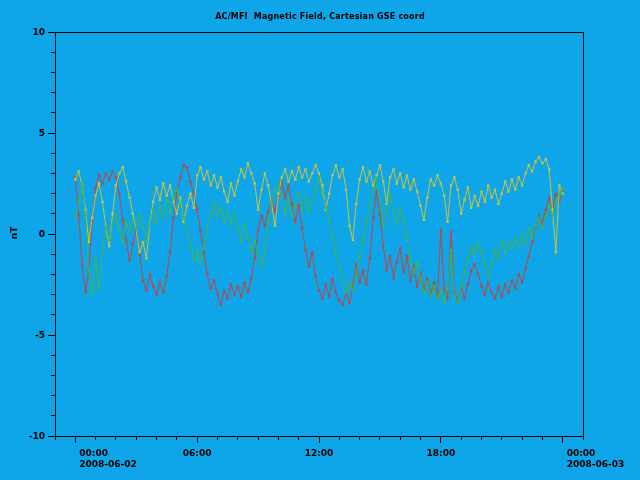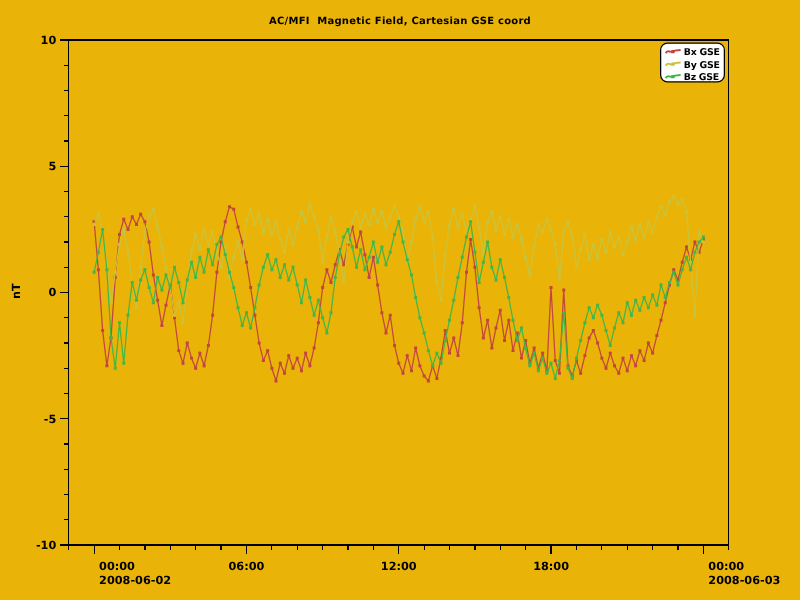--- a/index.html
+++ b/index.html
@@ -1,17 +1,17 @@
 <!DOCTYPE html>
 <html><head>
 <meta charset="utf-8">
 <style>
   html,body{margin:0;padding:0;}
   body{width:640px;height:480px;background:#ffffff;font-family:"DejaVu Sans",sans-serif;}
-  #app{position:relative;width:640px;height:480px;background:#eab308;overflow:hidden;}
+  #app{position:relative;width:640px;height:480px;background:#0ea5e9;overflow:hidden;}
   #plot-title{position:absolute;top:12px;left:0;width:640px;text-align:center;
     font:bold 8px "DejaVu Sans",sans-serif;color:#000;white-space:pre;letter-spacing:0.2px;}
   #plot-svg{position:absolute;left:0;top:0;}
   #plot-svg text{font:bold 9px "DejaVu Sans",sans-serif;fill:#000;}
   #ylabel{position:absolute;left:8px;top:228px;font:bold 9px "DejaVu Sans",sans-serif;color:#000;
     transform:rotate(-90deg);transform-origin:center;}
   #legend{position:absolute;left:528px;top:34px;width:52px;height:32px;background:#fff;
     border:1px solid #000;border-radius:6px;box-sizing:border-box;padding:1px 0 0 3px;}
   .legend-row{display:flex;align-items:center;height:10px;gap:2px;}
   .legend-row span{font:bold 7.5px "DejaVu Sans",sans-serif;color:#000;letter-spacing:-0.2px;white-space:pre;}
@@ -85,36 +85,13 @@
       <line x1="48" y1="32" x2="55" y2="32" stroke="#000" shape-rendering="crispEdges"></line>
       <text x="45" y="35" text-anchor="end">10</text>
       <path d="M75.3,177.4L78.7,215.8L82.1,264.3L85.5,292.6L88.8,270.4L92.2,221.9L95.6,187.5L99,175.4L102.4,183.5L105.8,173.4L109.2,179.5L112.5,171.4L115.9,177.4L119.3,193.6L122.7,219.9L126.1,240.1L129.5,260.3L132.8,244.1L136.2,227.9L139.6,254.2L143,280.5L146.4,290.6L149.8,274.4L153.2,286.5L156.5,294.6L159.9,282.5L163.3,292.6L166.7,276.4L170.1,252.2L173.5,217.8L176.8,193.6L180.2,177.4L183.6,165.3L187,167.3L190.4,181.5L193.8,193.6L197.2,209.8L200.5,230L203.9,252.2L207.3,274.4L210.7,288.5L214.1,280.5L217.5,294.6L220.8,304.7L224.2,290.6L227.6,298.6L231,284.5L234.4,294.6L237.8,286.5L241.2,296.6L244.5,282.5L247.9,292.6L251.3,278.4L254.7,258.2L258.1,230L261.5,215.8L264.8,225.9L268.2,211.8L271.6,199.7L275,211.8L278.4,195.6L281.8,181.5L285.2,197.6L288.5,185.5L291.9,203.7L295.3,221.9L298.7,205.7L302.1,227.9L305.5,250.2L308.8,266.3L312.2,252.2L315.6,276.4L319,290.6L322.4,298.6L325.8,284.5L329.2,296.6L332.5,278.4L335.9,292.6L339.3,300.7L342.7,304.7L346.1,292.6L349.5,302.7L352.8,286.5L356.2,264.3L359.6,282.5L363,270.4L366.4,284.5L369.8,258.2L373.2,217.8L376.5,191.6L379.9,213.8L383.3,246.1L386.7,270.4L390.1,256.2L393.5,278.4L396.8,262.3L400.2,248.1L403.6,272.4L407,256.2L410.4,280.5L413.8,266.3L417.2,286.5L420.5,272.4L423.9,290.6L427.3,278.4L430.7,294.6L434.1,282.5L437.5,296.6L440.8,230L444.2,288.5L447.6,298.6L451,232L454.4,292.6L457.8,300.7L461.2,288.5L464.5,298.6L467.9,284.5L471.3,270.4L474.7,264.3L478.1,274.4L481.5,286.5L484.8,294.6L488.2,282.5L491.6,292.6L495,298.6L498.4,286.5L501.8,296.6L505.2,284.5L508.5,292.6L511.9,280.5L515.3,288.5L518.7,274.4L522.1,282.5L525.5,268.3L528.8,256.2L532.2,242.1L535.6,227.9L539,215.8L542.4,223.9L545.8,209.8L549.2,197.6L552.5,207.7L555.9,193.6L559.3,201.7L562.7,191.6" fill="none" stroke="#c2453f" stroke-width="1"></path>
       <path d="M74.1,176.20000000000002h2.4v2.4h-2.4zM77.5,214.60000000000002h2.4v2.4h-2.4zM80.89999999999999,263.1h2.4v2.4h-2.4zM84.3,291.40000000000003h2.4v2.4h-2.4zM87.6,269.2h2.4v2.4h-2.4zM91,220.70000000000002h2.4v2.4h-2.4zM94.39999999999999,186.3h2.4v2.4h-2.4zM97.8,174.20000000000002h2.4v2.4h-2.4zM101.2,182.3h2.4v2.4h-2.4zM104.6,172.20000000000002h2.4v2.4h-2.4zM108,178.3h2.4v2.4h-2.4zM111.3,170.20000000000002h2.4v2.4h-2.4zM114.7,176.20000000000002h2.4v2.4h-2.4zM118.1,192.4h2.4v2.4h-2.4zM121.5,218.70000000000002h2.4v2.4h-2.4zM124.89999999999999,238.9h2.4v2.4h-2.4zM128.3,259.1h2.4v2.4h-2.4zM131.60000000000002,242.9h2.4v2.4h-2.4zM135,226.70000000000002h2.4v2.4h-2.4zM138.4,253h2.4v2.4h-2.4zM141.8,279.3h2.4v2.4h-2.4zM145.20000000000002,289.40000000000003h2.4v2.4h-2.4zM148.60000000000002,273.2h2.4v2.4h-2.4zM152,285.3h2.4v2.4h-2.4zM155.3,293.40000000000003h2.4v2.4h-2.4zM158.70000000000002,281.3h2.4v2.4h-2.4zM162.10000000000002,291.40000000000003h2.4v2.4h-2.4zM165.5,275.2h2.4v2.4h-2.4zM168.9,251h2.4v2.4h-2.4zM172.3,216.60000000000002h2.4v2.4h-2.4zM175.60000000000002,192.4h2.4v2.4h-2.4zM179,176.20000000000002h2.4v2.4h-2.4zM182.4,164.10000000000002h2.4v2.4h-2.4zM185.8,166.10000000000002h2.4v2.4h-2.4zM189.20000000000002,180.3h2.4v2.4h-2.4zM192.60000000000002,192.4h2.4v2.4h-2.4zM196,208.60000000000002h2.4v2.4h-2.4zM199.3,228.8h2.4v2.4h-2.4zM202.70000000000002,251h2.4v2.4h-2.4zM206.10000000000002,273.2h2.4v2.4h-2.4zM209.5,287.3h2.4v2.4h-2.4zM212.9,279.3h2.4v2.4h-2.4zM216.3,293.40000000000003h2.4v2.4h-2.4zM219.60000000000002,303.5h2.4v2.4h-2.4zM223,289.40000000000003h2.4v2.4h-2.4zM226.4,297.40000000000003h2.4v2.4h-2.4zM229.8,283.3h2.4v2.4h-2.4zM233.20000000000002,293.40000000000003h2.4v2.4h-2.4zM236.60000000000002,285.3h2.4v2.4h-2.4zM240,295.40000000000003h2.4v2.4h-2.4zM243.3,281.3h2.4v2.4h-2.4zM246.70000000000002,291.40000000000003h2.4v2.4h-2.4zM250.10000000000002,277.2h2.4v2.4h-2.4zM253.5,257h2.4v2.4h-2.4zM256.90000000000003,228.8h2.4v2.4h-2.4zM260.3,214.60000000000002h2.4v2.4h-2.4zM263.6,224.70000000000002h2.4v2.4h-2.4zM267,210.60000000000002h2.4v2.4h-2.4zM270.40000000000003,198.5h2.4v2.4h-2.4zM273.8,210.60000000000002h2.4v2.4h-2.4zM277.2,194.4h2.4v2.4h-2.4zM280.6,180.3h2.4v2.4h-2.4zM284,196.4h2.4v2.4h-2.4zM287.3,184.3h2.4v2.4h-2.4zM290.7,202.5h2.4v2.4h-2.4zM294.1,220.70000000000002h2.4v2.4h-2.4zM297.5,204.5h2.4v2.4h-2.4zM300.90000000000003,226.70000000000002h2.4v2.4h-2.4zM304.3,249h2.4v2.4h-2.4zM307.6,265.1h2.4v2.4h-2.4zM311,251h2.4v2.4h-2.4zM314.40000000000003,275.2h2.4v2.4h-2.4zM317.8,289.40000000000003h2.4v2.4h-2.4zM321.2,297.40000000000003h2.4v2.4h-2.4zM324.6,283.3h2.4v2.4h-2.4zM328,295.40000000000003h2.4v2.4h-2.4zM331.3,277.2h2.4v2.4h-2.4zM334.7,291.40000000000003h2.4v2.4h-2.4zM338.1,299.5h2.4v2.4h-2.4zM341.5,303.5h2.4v2.4h-2.4zM344.90000000000003,291.40000000000003h2.4v2.4h-2.4zM348.3,301.5h2.4v2.4h-2.4zM351.6,285.3h2.4v2.4h-2.4zM355,263.1h2.4v2.4h-2.4zM358.40000000000003,281.3h2.4v2.4h-2.4zM361.8,269.2h2.4v2.4h-2.4zM365.2,283.3h2.4v2.4h-2.4zM368.6,257h2.4v2.4h-2.4zM372,216.60000000000002h2.4v2.4h-2.4zM375.3,190.4h2.4v2.4h-2.4zM378.7,212.60000000000002h2.4v2.4h-2.4zM382.1,244.9h2.4v2.4h-2.4zM385.5,269.2h2.4v2.4h-2.4zM388.90000000000003,255h2.4v2.4h-2.4zM392.3,277.2h2.4v2.4h-2.4zM395.6,261.1h2.4v2.4h-2.4zM399,246.9h2.4v2.4h-2.4zM402.40000000000003,271.2h2.4v2.4h-2.4zM405.8,255h2.4v2.4h-2.4zM409.2,279.3h2.4v2.4h-2.4zM412.6,265.1h2.4v2.4h-2.4zM416,285.3h2.4v2.4h-2.4zM419.3,271.2h2.4v2.4h-2.4zM422.7,289.40000000000003h2.4v2.4h-2.4zM426.1,277.2h2.4v2.4h-2.4zM429.5,293.40000000000003h2.4v2.4h-2.4zM432.90000000000003,281.3h2.4v2.4h-2.4zM436.3,295.40000000000003h2.4v2.4h-2.4zM439.6,228.8h2.4v2.4h-2.4zM443,287.3h2.4v2.4h-2.4zM446.40000000000003,297.40000000000003h2.4v2.4h-2.4zM449.8,230.8h2.4v2.4h-2.4zM453.2,291.40000000000003h2.4v2.4h-2.4zM456.6,299.5h2.4v2.4h-2.4zM460,287.3h2.4v2.4h-2.4zM463.3,297.40000000000003h2.4v2.4h-2.4zM466.7,283.3h2.4v2.4h-2.4zM470.1,269.2h2.4v2.4h-2.4zM473.5,263.1h2.4v2.4h-2.4zM476.90000000000003,273.2h2.4v2.4h-2.4zM480.3,285.3h2.4v2.4h-2.4zM483.6,293.40000000000003h2.4v2.4h-2.4zM487,281.3h2.4v2.4h-2.4zM490.40000000000003,291.40000000000003h2.4v2.4h-2.4zM493.8,297.40000000000003h2.4v2.4h-2.4zM497.2,285.3h2.4v2.4h-2.4zM500.6,295.40000000000003h2.4v2.4h-2.4zM504,283.3h2.4v2.4h-2.4zM507.3,291.40000000000003h2.4v2.4h-2.4zM510.7,279.3h2.4v2.4h-2.4zM514.0999999999999,287.3h2.4v2.4h-2.4zM517.5,273.2h2.4v2.4h-2.4zM520.9,281.3h2.4v2.4h-2.4zM524.3,267.1h2.4v2.4h-2.4zM527.5999999999999,255h2.4v2.4h-2.4zM531,240.9h2.4v2.4h-2.4zM534.4,226.70000000000002h2.4v2.4h-2.4zM537.8,214.60000000000002h2.4v2.4h-2.4zM541.1999999999999,222.70000000000002h2.4v2.4h-2.4zM544.5999999999999,208.60000000000002h2.4v2.4h-2.4zM548,196.4h2.4v2.4h-2.4zM551.3,206.5h2.4v2.4h-2.4zM554.6999999999999,192.4h2.4v2.4h-2.4zM558.0999999999999,200.5h2.4v2.4h-2.4zM561.5,190.4h2.4v2.4h-2.4z" fill="#c2453f" stroke="none"></path>
       <path d="M75.3,179.5L78.7,171.4L82.1,185.5L85.5,209.8L88.8,242.1L92.2,217.8L95.6,195.6L99,183.5L102.4,201.7L105.8,225.9L109.2,246.1L112.5,213.8L115.9,185.5L119.3,173.4L122.7,167.3L126.1,181.5L129.5,197.6L132.8,213.8L136.2,230L139.6,252.2L143,242.1L146.4,258.2L149.8,223.9L153.2,201.7L156.5,187.5L159.9,199.7L163.3,183.5L166.7,195.6L170.1,185.5L173.5,201.7L176.8,213.8L180.2,197.6L183.6,221.9L187,205.7L190.4,193.6L193.8,207.7L197.2,175.4L200.5,167.3L203.9,179.5L207.3,171.4L210.7,185.5L214.1,175.4L217.5,187.5L220.8,177.4L224.2,191.6L227.6,201.7L231,183.5L234.4,195.6L237.8,181.5L241.2,169.4L244.5,177.4L247.9,163.3L251.3,173.4L254.7,183.5L258.1,209.8L261.5,189.6L264.8,173.4L268.2,185.5L271.6,203.7L275,225.9L278.4,193.6L281.8,177.4L285.2,169.4L288.5,181.5L291.9,171.4L295.3,179.5L298.7,167.3L302.1,177.4L305.5,169.4L308.8,181.5L312.2,173.4L315.6,165.3L319,173.4L322.4,185.5L325.8,209.8L329.2,193.6L332.5,175.4L335.9,165.3L339.3,177.4L342.7,169.4L346.1,189.6L349.5,225.9L352.8,240.1L356.2,203.7L359.6,179.5L363,167.3L366.4,181.5L369.8,171.4L373.2,185.5L376.5,175.4L379.9,165.3L383.3,181.5L386.7,203.7L390.1,177.4L393.5,169.4L396.8,183.5L400.2,173.4L403.6,187.5L407,175.4L410.4,189.6L413.8,179.5L417.2,191.6L420.5,205.7L423.9,219.9L427.3,197.6L430.7,179.5L434.1,185.5L437.5,175.4L440.8,183.5L444.2,195.6L447.6,221.9L451,185.5L454.4,177.4L457.8,189.6L461.2,213.8L464.5,199.7L467.9,187.5L471.3,207.7L474.7,195.6L478.1,205.7L481.5,191.6L484.8,201.7L488.2,185.5L491.6,197.6L495,189.6L498.4,203.7L501.8,193.6L505.2,181.5L508.5,191.6L511.9,179.5L515.3,189.6L518.7,177.4L522.1,185.5L525.5,173.4L528.8,165.3L532.2,171.4L535.6,161.3L539,157.2L542.4,163.3L545.8,159.3L549.2,169.4L552.5,209.8L555.9,252.2L559.3,185.5L562.7,193.6" fill="none" stroke="#c9c33c" stroke-width="1"></path>
       <path d="M74.1,178.3h2.4v2.4h-2.4zM77.5,170.20000000000002h2.4v2.4h-2.4zM80.89999999999999,184.3h2.4v2.4h-2.4zM84.3,208.60000000000002h2.4v2.4h-2.4zM87.6,240.9h2.4v2.4h-2.4zM91,216.60000000000002h2.4v2.4h-2.4zM94.39999999999999,194.4h2.4v2.4h-2.4zM97.8,182.3h2.4v2.4h-2.4zM101.2,200.5h2.4v2.4h-2.4zM104.6,224.70000000000002h2.4v2.4h-2.4zM108,244.9h2.4v2.4h-2.4zM111.3,212.60000000000002h2.4v2.4h-2.4zM114.7,184.3h2.4v2.4h-2.4zM118.1,172.20000000000002h2.4v2.4h-2.4zM121.5,166.10000000000002h2.4v2.4h-2.4zM124.89999999999999,180.3h2.4v2.4h-2.4zM128.3,196.4h2.4v2.4h-2.4zM131.60000000000002,212.60000000000002h2.4v2.4h-2.4zM135,228.8h2.4v2.4h-2.4zM138.4,251h2.4v2.4h-2.4zM141.8,240.9h2.4v2.4h-2.4zM145.20000000000002,257h2.4v2.4h-2.4zM148.60000000000002,222.70000000000002h2.4v2.4h-2.4zM152,200.5h2.4v2.4h-2.4zM155.3,186.3h2.4v2.4h-2.4zM158.70000000000002,198.5h2.4v2.4h-2.4zM162.10000000000002,182.3h2.4v2.4h-2.4zM165.5,194.4h2.4v2.4h-2.4zM168.9,184.3h2.4v2.4h-2.4zM172.3,200.5h2.4v2.4h-2.4zM175.60000000000002,212.60000000000002h2.4v2.4h-2.4zM179,196.4h2.4v2.4h-2.4zM182.4,220.70000000000002h2.4v2.4h-2.4zM185.8,204.5h2.4v2.4h-2.4zM189.20000000000002,192.4h2.4v2.4h-2.4zM192.60000000000002,206.5h2.4v2.4h-2.4zM196,174.20000000000002h2.4v2.4h-2.4zM199.3,166.10000000000002h2.4v2.4h-2.4zM202.70000000000002,178.3h2.4v2.4h-2.4zM206.10000000000002,170.20000000000002h2.4v2.4h-2.4zM209.5,184.3h2.4v2.4h-2.4zM212.9,174.20000000000002h2.4v2.4h-2.4zM216.3,186.3h2.4v2.4h-2.4zM219.60000000000002,176.20000000000002h2.4v2.4h-2.4zM223,190.4h2.4v2.4h-2.4zM226.4,200.5h2.4v2.4h-2.4zM229.8,182.3h2.4v2.4h-2.4zM233.20000000000002,194.4h2.4v2.4h-2.4zM236.60000000000002,180.3h2.4v2.4h-2.4zM240,168.20000000000002h2.4v2.4h-2.4zM243.3,176.20000000000002h2.4v2.4h-2.4zM246.70000000000002,162.10000000000002h2.4v2.4h-2.4zM250.10000000000002,172.20000000000002h2.4v2.4h-2.4zM253.5,182.3h2.4v2.4h-2.4zM256.90000000000003,208.60000000000002h2.4v2.4h-2.4zM260.3,188.4h2.4v2.4h-2.4zM263.6,172.20000000000002h2.4v2.4h-2.4zM267,184.3h2.4v2.4h-2.4zM270.40000000000003,202.5h2.4v2.4h-2.4zM273.8,224.70000000000002h2.4v2.4h-2.4zM277.2,192.4h2.4v2.4h-2.4zM280.6,176.20000000000002h2.4v2.4h-2.4zM284,168.20000000000002h2.4v2.4h-2.4zM287.3,180.3h2.4v2.4h-2.4zM290.7,170.20000000000002h2.4v2.4h-2.4zM294.1,178.3h2.4v2.4h-2.4zM297.5,166.10000000000002h2.4v2.4h-2.4zM300.90000000000003,176.20000000000002h2.4v2.4h-2.4zM304.3,168.20000000000002h2.4v2.4h-2.4zM307.6,180.3h2.4v2.4h-2.4zM311,172.20000000000002h2.4v2.4h-2.4zM314.40000000000003,164.10000000000002h2.4v2.4h-2.4zM317.8,172.20000000000002h2.4v2.4h-2.4zM321.2,184.3h2.4v2.4h-2.4zM324.6,208.60000000000002h2.4v2.4h-2.4zM328,192.4h2.4v2.4h-2.4zM331.3,174.20000000000002h2.4v2.4h-2.4zM334.7,164.10000000000002h2.4v2.4h-2.4zM338.1,176.20000000000002h2.4v2.4h-2.4zM341.5,168.20000000000002h2.4v2.4h-2.4zM344.90000000000003,188.4h2.4v2.4h-2.4zM348.3,224.70000000000002h2.4v2.4h-2.4zM351.6,238.9h2.4v2.4h-2.4zM355,202.5h2.4v2.4h-2.4zM358.40000000000003,178.3h2.4v2.4h-2.4zM361.8,166.10000000000002h2.4v2.4h-2.4zM365.2,180.3h2.4v2.4h-2.4zM368.6,170.20000000000002h2.4v2.4h-2.4zM372,184.3h2.4v2.4h-2.4zM375.3,174.20000000000002h2.4v2.4h-2.4zM378.7,164.10000000000002h2.4v2.4h-2.4zM382.1,180.3h2.4v2.4h-2.4zM385.5,202.5h2.4v2.4h-2.4zM388.90000000000003,176.20000000000002h2.4v2.4h-2.4zM392.3,168.20000000000002h2.4v2.4h-2.4zM395.6,182.3h2.4v2.4h-2.4zM399,172.20000000000002h2.4v2.4h-2.4zM402.40000000000003,186.3h2.4v2.4h-2.4zM405.8,174.20000000000002h2.4v2.4h-2.4zM409.2,188.4h2.4v2.4h-2.4zM412.6,178.3h2.4v2.4h-2.4zM416,190.4h2.4v2.4h-2.4zM419.3,204.5h2.4v2.4h-2.4zM422.7,218.70000000000002h2.4v2.4h-2.4zM426.1,196.4h2.4v2.4h-2.4zM429.5,178.3h2.4v2.4h-2.4zM432.90000000000003,184.3h2.4v2.4h-2.4zM436.3,174.20000000000002h2.4v2.4h-2.4zM439.6,182.3h2.4v2.4h-2.4zM443,194.4h2.4v2.4h-2.4zM446.40000000000003,220.70000000000002h2.4v2.4h-2.4zM449.8,184.3h2.4v2.4h-2.4zM453.2,176.20000000000002h2.4v2.4h-2.4zM456.6,188.4h2.4v2.4h-2.4zM460,212.60000000000002h2.4v2.4h-2.4zM463.3,198.5h2.4v2.4h-2.4zM466.7,186.3h2.4v2.4h-2.4zM470.1,206.5h2.4v2.4h-2.4zM473.5,194.4h2.4v2.4h-2.4zM476.90000000000003,204.5h2.4v2.4h-2.4zM480.3,190.4h2.4v2.4h-2.4zM483.6,200.5h2.4v2.4h-2.4zM487,184.3h2.4v2.4h-2.4zM490.40000000000003,196.4h2.4v2.4h-2.4zM493.8,188.4h2.4v2.4h-2.4zM497.2,202.5h2.4v2.4h-2.4zM500.6,192.4h2.4v2.4h-2.4zM504,180.3h2.4v2.4h-2.4zM507.3,190.4h2.4v2.4h-2.4zM510.7,178.3h2.4v2.4h-2.4zM514.0999999999999,188.4h2.4v2.4h-2.4zM517.5,176.20000000000002h2.4v2.4h-2.4zM520.9,184.3h2.4v2.4h-2.4zM524.3,172.20000000000002h2.4v2.4h-2.4zM527.5999999999999,164.10000000000002h2.4v2.4h-2.4zM531,170.20000000000002h2.4v2.4h-2.4zM534.4,160.10000000000002h2.4v2.4h-2.4zM537.8,156h2.4v2.4h-2.4zM541.1999999999999,162.10000000000002h2.4v2.4h-2.4zM544.5999999999999,158.10000000000002h2.4v2.4h-2.4zM548,168.20000000000002h2.4v2.4h-2.4zM551.3,208.60000000000002h2.4v2.4h-2.4zM554.6999999999999,251h2.4v2.4h-2.4zM558.0999999999999,184.3h2.4v2.4h-2.4zM561.5,192.4h2.4v2.4h-2.4z" fill="#c9c33c" stroke="none"></path>
       <path d="M75.3,217.8L78.7,201.7L82.1,183.5L85.5,215.8L88.8,270.4L92.2,294.6L95.6,258.2L99,290.6L102.4,252.2L105.8,225.9L109.2,240.1L112.5,223.9L115.9,215.8L119.3,230L122.7,242.1L126.1,221.9L129.5,232L132.8,219.9L136.2,230L139.6,213.8L143,225.9L146.4,242.1L149.8,223.9L153.2,209.8L156.5,221.9L159.9,205.7L163.3,217.8L166.7,199.7L170.1,211.8L173.5,195.6L176.8,189.6L180.2,203.7L183.6,217.8L187,230L190.4,246.1L193.8,260.3L197.2,250.2L200.5,262.3L203.9,246.1L207.3,227.9L210.7,213.8L214.1,203.7L217.5,215.8L220.8,207.7L224.2,221.9L227.6,211.8L231,223.9L234.4,213.8L237.8,227.9L241.2,242.1L244.5,223.9L247.9,238L251.3,252.2L254.7,240.1L258.1,254.2L261.5,266.3L264.8,250.2L268.2,221.9L271.6,203.7L275,189.6L278.4,183.5L281.8,197.6L285.2,213.8L288.5,199.7L291.9,215.8L295.3,205.7L298.7,193.6L302.1,209.8L305.5,197.6L308.8,211.8L312.2,201.7L315.6,187.5L319,177.4L322.4,193.6L325.8,207.7L329.2,219.9L332.5,238L335.9,254.2L339.3,266.3L342.7,280.5L346.1,292.6L349.5,282.5L352.8,290.6L356.2,272.4L359.6,256.2L363,240.1L366.4,221.9L369.8,205.7L373.2,189.6L376.5,177.4L379.9,201.7L383.3,225.9L386.7,209.8L390.1,193.6L393.5,213.8L396.8,223.9L400.2,207.7L403.6,221.9L407,238L410.4,256.2L413.8,272.4L417.2,262.3L420.5,278.4L423.9,292.6L427.3,282.5L430.7,296.6L434.1,286.5L437.5,298.6L440.8,290.6L444.2,302.7L447.6,288.5L451,250.2L454.4,294.6L457.8,302.7L461.2,286.5L464.5,272.4L467.9,258.2L471.3,246.1L474.7,254.2L478.1,244.1L481.5,252.2L484.8,264.3L488.2,276.4L491.6,262.3L495,250.2L498.4,258.2L501.8,242.1L505.2,252.2L508.5,240.1L511.9,248.1L515.3,238L518.7,246.1L522.1,236L525.5,244.1L528.8,227.9L532.2,238L535.6,225.9L539,217.8L542.4,227.9L545.8,215.8L549.2,205.7L552.5,215.8L555.9,201.7L559.3,193.6L562.7,189.6" fill="none" stroke="#41b649" stroke-width="1"></path>
       <path d="M74.1,216.60000000000002h2.4v2.4h-2.4zM77.5,200.5h2.4v2.4h-2.4zM80.89999999999999,182.3h2.4v2.4h-2.4zM84.3,214.60000000000002h2.4v2.4h-2.4zM87.6,269.2h2.4v2.4h-2.4zM91,293.40000000000003h2.4v2.4h-2.4zM94.39999999999999,257h2.4v2.4h-2.4zM97.8,289.40000000000003h2.4v2.4h-2.4zM101.2,251h2.4v2.4h-2.4zM104.6,224.70000000000002h2.4v2.4h-2.4zM108,238.9h2.4v2.4h-2.4zM111.3,222.70000000000002h2.4v2.4h-2.4zM114.7,214.60000000000002h2.4v2.4h-2.4zM118.1,228.8h2.4v2.4h-2.4zM121.5,240.9h2.4v2.4h-2.4zM124.89999999999999,220.70000000000002h2.4v2.4h-2.4zM128.3,230.8h2.4v2.4h-2.4zM131.60000000000002,218.70000000000002h2.4v2.4h-2.4zM135,228.8h2.4v2.4h-2.4zM138.4,212.60000000000002h2.4v2.4h-2.4zM141.8,224.70000000000002h2.4v2.4h-2.4zM145.20000000000002,240.9h2.4v2.4h-2.4zM148.60000000000002,222.70000000000002h2.4v2.4h-2.4zM152,208.60000000000002h2.4v2.4h-2.4zM155.3,220.70000000000002h2.4v2.4h-2.4zM158.70000000000002,204.5h2.4v2.4h-2.4zM162.10000000000002,216.60000000000002h2.4v2.4h-2.4zM165.5,198.5h2.4v2.4h-2.4zM168.9,210.60000000000002h2.4v2.4h-2.4zM172.3,194.4h2.4v2.4h-2.4zM175.60000000000002,188.4h2.4v2.4h-2.4zM179,202.5h2.4v2.4h-2.4zM182.4,216.60000000000002h2.4v2.4h-2.4zM185.8,228.8h2.4v2.4h-2.4zM189.20000000000002,244.9h2.4v2.4h-2.4zM192.60000000000002,259.1h2.4v2.4h-2.4zM196,249h2.4v2.4h-2.4zM199.3,261.1h2.4v2.4h-2.4zM202.70000000000002,244.9h2.4v2.4h-2.4zM206.10000000000002,226.70000000000002h2.4v2.4h-2.4zM209.5,212.60000000000002h2.4v2.4h-2.4zM212.9,202.5h2.4v2.4h-2.4zM216.3,214.60000000000002h2.4v2.4h-2.4zM219.60000000000002,206.5h2.4v2.4h-2.4zM223,220.70000000000002h2.4v2.4h-2.4zM226.4,210.60000000000002h2.4v2.4h-2.4zM229.8,222.70000000000002h2.4v2.4h-2.4zM233.20000000000002,212.60000000000002h2.4v2.4h-2.4zM236.60000000000002,226.70000000000002h2.4v2.4h-2.4zM240,240.9h2.4v2.4h-2.4zM243.3,222.70000000000002h2.4v2.4h-2.4zM246.70000000000002,236.8h2.4v2.4h-2.4zM250.10000000000002,251h2.4v2.4h-2.4zM253.5,238.9h2.4v2.4h-2.4zM256.90000000000003,253h2.4v2.4h-2.4zM260.3,265.1h2.4v2.4h-2.4zM263.6,249h2.4v2.4h-2.4zM267,220.70000000000002h2.4v2.4h-2.4zM270.40000000000003,202.5h2.4v2.4h-2.4zM273.8,188.4h2.4v2.4h-2.4zM277.2,182.3h2.4v2.4h-2.4zM280.6,196.4h2.4v2.4h-2.4zM284,212.60000000000002h2.4v2.4h-2.4zM287.3,198.5h2.4v2.4h-2.4zM290.7,214.60000000000002h2.4v2.4h-2.4zM294.1,204.5h2.4v2.4h-2.4zM297.5,192.4h2.4v2.4h-2.4zM300.90000000000003,208.60000000000002h2.4v2.4h-2.4zM304.3,196.4h2.4v2.4h-2.4zM307.6,210.60000000000002h2.4v2.4h-2.4zM311,200.5h2.4v2.4h-2.4zM314.40000000000003,186.3h2.4v2.4h-2.4zM317.8,176.20000000000002h2.4v2.4h-2.4zM321.2,192.4h2.4v2.4h-2.4zM324.6,206.5h2.4v2.4h-2.4zM328,218.70000000000002h2.4v2.4h-2.4zM331.3,236.8h2.4v2.4h-2.4zM334.7,253h2.4v2.4h-2.4zM338.1,265.1h2.4v2.4h-2.4zM341.5,279.3h2.4v2.4h-2.4zM344.90000000000003,291.40000000000003h2.4v2.4h-2.4zM348.3,281.3h2.4v2.4h-2.4zM351.6,289.40000000000003h2.4v2.4h-2.4zM355,271.2h2.4v2.4h-2.4zM358.40000000000003,255h2.4v2.4h-2.4zM361.8,238.9h2.4v2.4h-2.4zM365.2,220.70000000000002h2.4v2.4h-2.4zM368.6,204.5h2.4v2.4h-2.4zM372,188.4h2.4v2.4h-2.4zM375.3,176.20000000000002h2.4v2.4h-2.4zM378.7,200.5h2.4v2.4h-2.4zM382.1,224.70000000000002h2.4v2.4h-2.4zM385.5,208.60000000000002h2.4v2.4h-2.4zM388.90000000000003,192.4h2.4v2.4h-2.4zM392.3,212.60000000000002h2.4v2.4h-2.4zM395.6,222.70000000000002h2.4v2.4h-2.4zM399,206.5h2.4v2.4h-2.4zM402.40000000000003,220.70000000000002h2.4v2.4h-2.4zM405.8,236.8h2.4v2.4h-2.4zM409.2,255h2.4v2.4h-2.4zM412.6,271.2h2.4v2.4h-2.4zM416,261.1h2.4v2.4h-2.4zM419.3,277.2h2.4v2.4h-2.4zM422.7,291.40000000000003h2.4v2.4h-2.4zM426.1,281.3h2.4v2.4h-2.4zM429.5,295.40000000000003h2.4v2.4h-2.4zM432.90000000000003,285.3h2.4v2.4h-2.4zM436.3,297.40000000000003h2.4v2.4h-2.4zM439.6,289.40000000000003h2.4v2.4h-2.4zM443,301.5h2.4v2.4h-2.4zM446.40000000000003,287.3h2.4v2.4h-2.4zM449.8,249h2.4v2.4h-2.4zM453.2,293.40000000000003h2.4v2.4h-2.4zM456.6,301.5h2.4v2.4h-2.4zM460,285.3h2.4v2.4h-2.4zM463.3,271.2h2.4v2.4h-2.4zM466.7,257h2.4v2.4h-2.4zM470.1,244.9h2.4v2.4h-2.4zM473.5,253h2.4v2.4h-2.4zM476.90000000000003,242.9h2.4v2.4h-2.4zM480.3,251h2.4v2.4h-2.4zM483.6,263.1h2.4v2.4h-2.4zM487,275.2h2.4v2.4h-2.4zM490.40000000000003,261.1h2.4v2.4h-2.4zM493.8,249h2.4v2.4h-2.4zM497.2,257h2.4v2.4h-2.4zM500.6,240.9h2.4v2.4h-2.4zM504,251h2.4v2.4h-2.4zM507.3,238.9h2.4v2.4h-2.4zM510.7,246.9h2.4v2.4h-2.4zM514.0999999999999,236.8h2.4v2.4h-2.4zM517.5,244.9h2.4v2.4h-2.4zM520.9,234.8h2.4v2.4h-2.4zM524.3,242.9h2.4v2.4h-2.4zM527.5999999999999,226.70000000000002h2.4v2.4h-2.4zM531,236.8h2.4v2.4h-2.4zM534.4,224.70000000000002h2.4v2.4h-2.4zM537.8,216.60000000000002h2.4v2.4h-2.4zM541.1999999999999,226.70000000000002h2.4v2.4h-2.4zM544.5999999999999,214.60000000000002h2.4v2.4h-2.4zM548,204.5h2.4v2.4h-2.4zM551.3,214.60000000000002h2.4v2.4h-2.4zM554.6999999999999,200.5h2.4v2.4h-2.4zM558.0999999999999,192.4h2.4v2.4h-2.4zM561.5,188.4h2.4v2.4h-2.4z" fill="#41b649" stroke="none"></path>
     </svg>
   <div id="ylabel">nT</div>
-  <div id="legend">
-    <div class="legend-row">
-      <svg class="sw" viewBox="0 0 13 8">
-        <path d="M0.5,5.5 C3,1.5 5,7 8,3.5 L12.5,3" fill="none" stroke="#c2453f" stroke-width="1.6"></path>
-        <rect x="5" y="3" width="2.6" height="2.6" fill="#c2453f"></rect>
-      </svg>
-      <span>Bx GSE</span>
-    </div>
-    <div class="legend-row">
-      <svg class="sw" viewBox="0 0 13 8">
-        <path d="M0.5,5.5 C3,1.5 5,7 8,3.5 L12.5,3" fill="none" stroke="#c9c33c" stroke-width="1.6"></path>
-        <rect x="5" y="3" width="2.6" height="2.6" fill="#c9c33c"></rect>
-      </svg>
-      <span>By GSE</span>
-    </div>
-    <div class="legend-row">
-      <svg class="sw" viewBox="0 0 13 8">
-        <path d="M0.5,5.5 C3,1.5 5,7 8,3.5 L12.5,3" fill="none" stroke="#41b649" stroke-width="1.6"></path>
-        <rect x="5" y="3" width="2.6" height="2.6" fill="#41b649"></rect>
-      </svg>
-      <span>Bz GSE</span>
-    </div>
-  </div>
 </div>
 
 </body></html>

